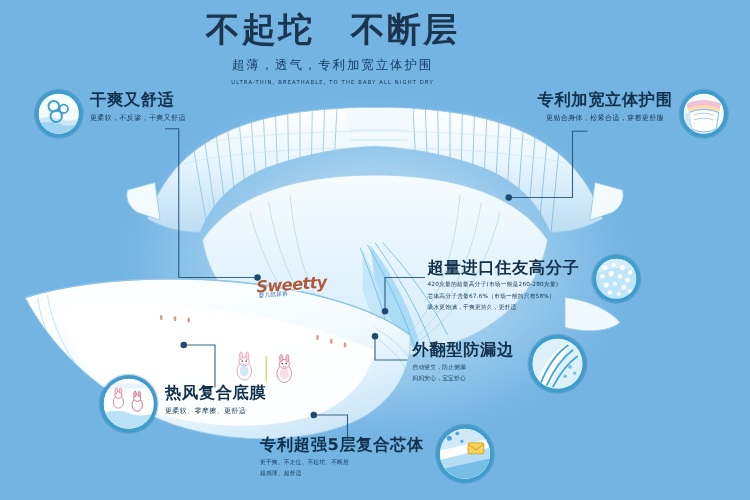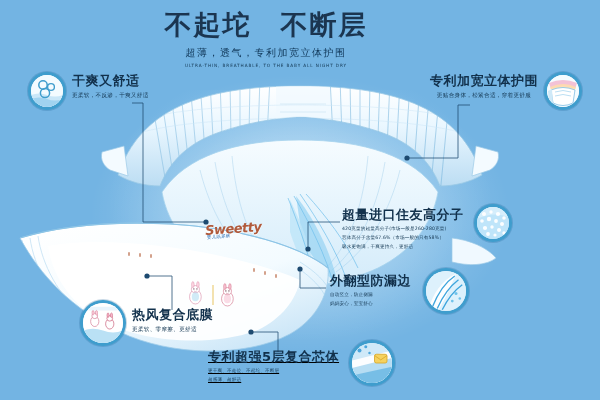--- a/index.html
+++ b/index.html
@@ -479,21 +479,21 @@
         </svg>
       </div>
     </div>
     <div class="co-text" style="padding-top:6px;">
       <div class="co-title">热风复合底膜</div>
       <div class="co-sub">更柔软、零摩擦、更舒适</div>
     </div>
   </div>
 
   <div class="callout" style="left:208px; top:348px;">
-    <div class="co-text" style="padding-left:0;text-decoration:underline;">
+    <div class="co-text" style="padding-left:0;">
       <div class="co-title">专利超强5层复合芯体</div>
       <div class="co-sub-sm">更干爽、不走位、不起坨、不断层</div>
       <div class="co-sub-sm">超感薄、超舒适</div>
     </div>
     <div class="badge big" style="margin-left:4px; margin-top:-8px;">
       <div class="inner">
         <svg viewBox="0 0 32 32">
           <rect x="0" y="0" width="32" height="32" fill="#cfe9f8"></rect>
           <path d="M0,14 L32,6 L32,32 L0,32 Z" fill="#ffffff" opacity="0.9"></path>
           <path d="M0,20 L32,12 L32,32 L0,32 Z" fill="#9fd2ef" opacity="0.75"></path>

